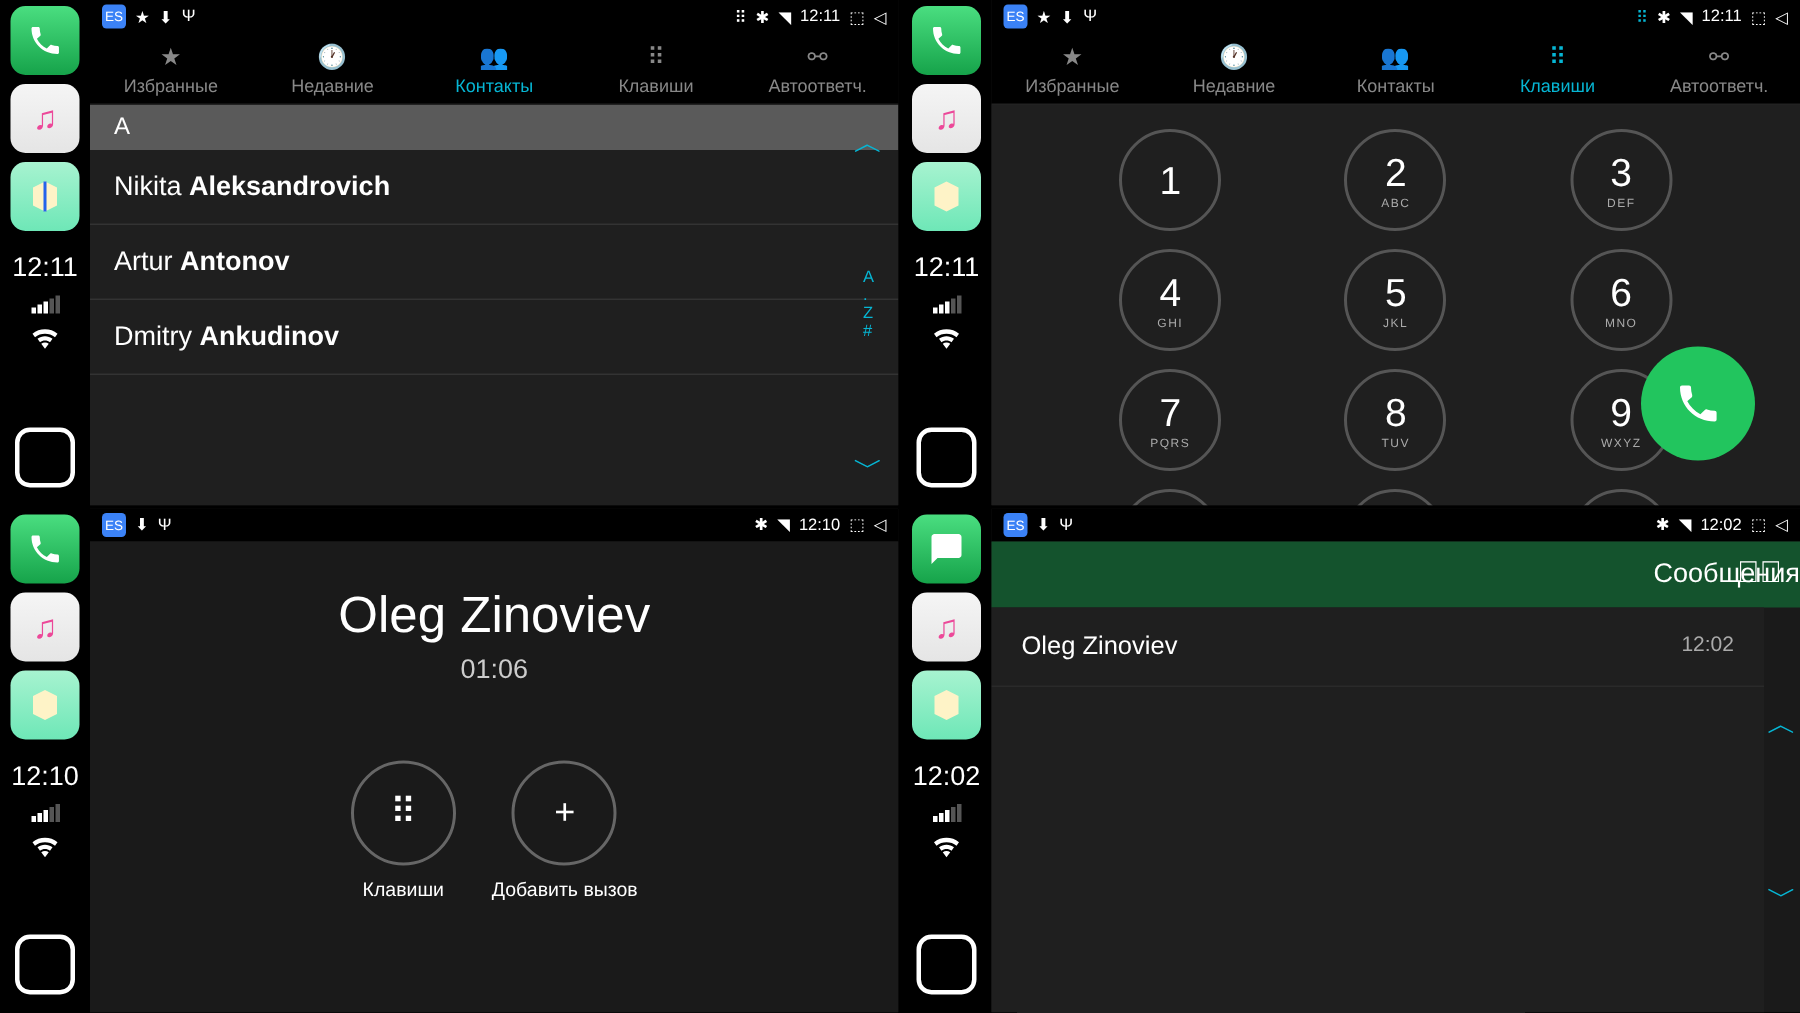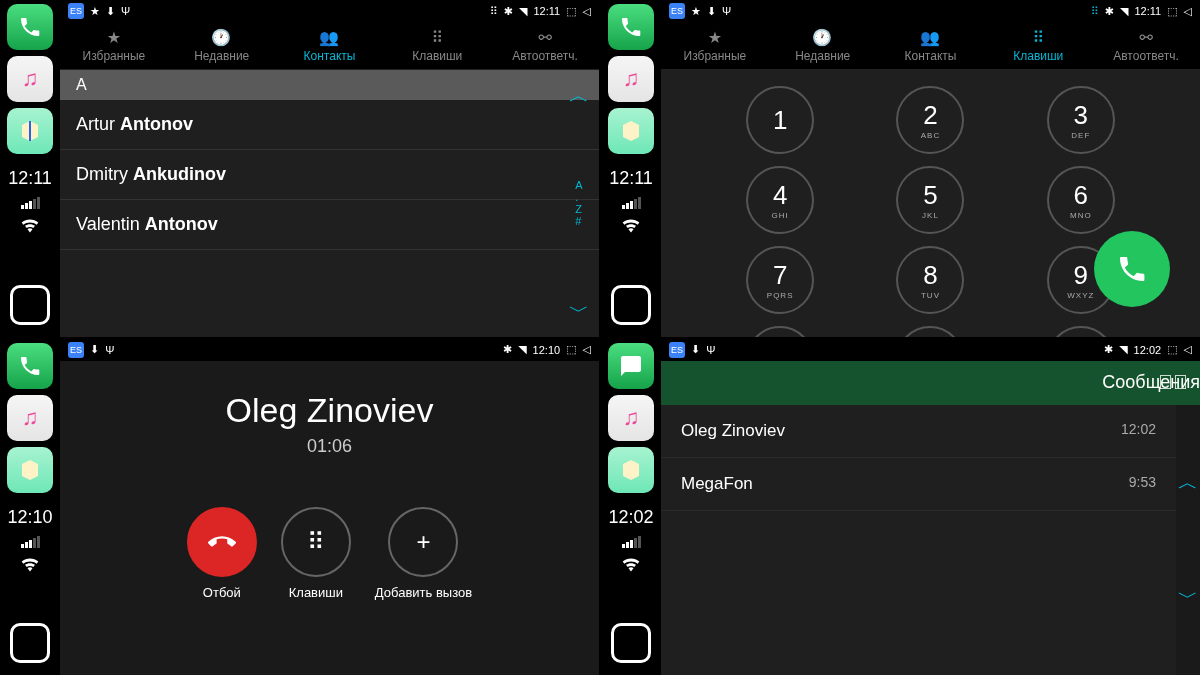--- a/index.html
+++ b/index.html
@@ -116,23 +116,23 @@
           <span class="tab-icon">⠿</span>
           <span>Клавиши</span>
         </div>
       <div class="tab">
           <span class="tab-icon">⚯</span>
           <span>Автоответч.</span>
         </div>
     </div>
     <div class="content">
       <div class="section-header">A</div>
+      <div class="contact-row"><span>Nikita</span> <b>Aleksandrovich</b></div>
       <div class="contact-row"><span>Artur</span> <b>Antonov</b></div>
       <div class="contact-row"><span>Dmitry</span> <b>Ankudinov</b></div>
-      <div class="contact-row"><span>Valentin</span> <b>Antonov</b></div>
       <div class="index-bar">
         <span class="chev">︿</span>
         <div>
             <div>A</div>
             <div>.</div>
             <div>Z</div>
             <div>#</div>
           </div>
         <span class="chev">﹀</span>
       </div>
@@ -294,28 +294,20 @@
           <span>12:10</span>
           <span>⬚</span>
           <span>◁</span>
         </div>
     </div>
     <div class="call-screen">
       <div class="caller-name">Oleg Zinoviev</div>
       <div class="call-time">01:06</div>
       <div class="call-actions">
         <div class="call-act">
-            <div class="call-act-btn red">
-              <svg width="28" height="28" viewBox="0 0 24 24" fill="#fff">
-                <path d="M12 9c-1.6 0-3.2.3-4.6.7v3.1c0 .4-.2.7-.6.9-1 .5-1.9 1.1-2.7 1.9-.2.2-.4.3-.7.3s-.5-.1-.7-.3L.3 13.2c-.2-.2-.3-.4-.3-.7s.1-.5.3-.7C3.3 8.8 7.5 7 12 7s8.7 1.8 11.7 4.8c.2.2.3.4.3.7s-.1.5-.3.7l-2.5 2.5c-.2.2-.4.3-.7.3s-.5-.1-.7-.3c-.8-.8-1.7-1.4-2.7-1.9-.3-.2-.6-.5-.6-.9V9.7C15.2 9.3 13.6 9 12 9z"></path>
-              </svg>
-            </div>
-            <div class="call-act-label">Отбой</div>
-          </div>
-        <div class="call-act">
             <div class="call-act-btn">⠿</div>
             <div class="call-act-label">Клавиши</div>
           </div>
         <div class="call-act">
             <div class="call-act-btn">+</div>
             <div class="call-act-label">Добавить вызов</div>
           </div>
       </div>
     </div>
   </div>
@@ -365,24 +357,20 @@
     <div class="msg-header">
       <span>Сообщения</span>
       <span class="compose">✎⃞</span>
     </div>
     <div class="flex-row">
       <div class="content" style="flex:1">
         <div class="msg-row">
             <span>Oleg Zinoviev</span>
             <span class="msg-time">12:02</span>
           </div>
-        <div class="msg-row">
-            <span>MegaFon</span>
-            <span class="msg-time">9:53</span>
-          </div>
       </div>
       <div class="idx-side">
           <span class="chev">︿</span>
           <span class="chev">﹀</span>
         </div>
     </div>
   </div>
 </div>
 
 </body></html>

